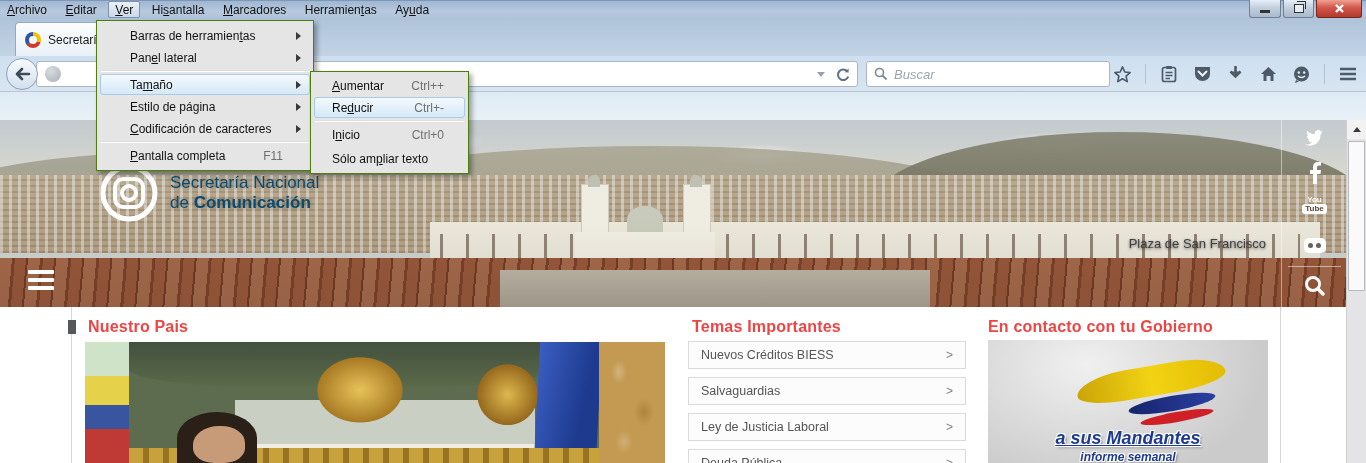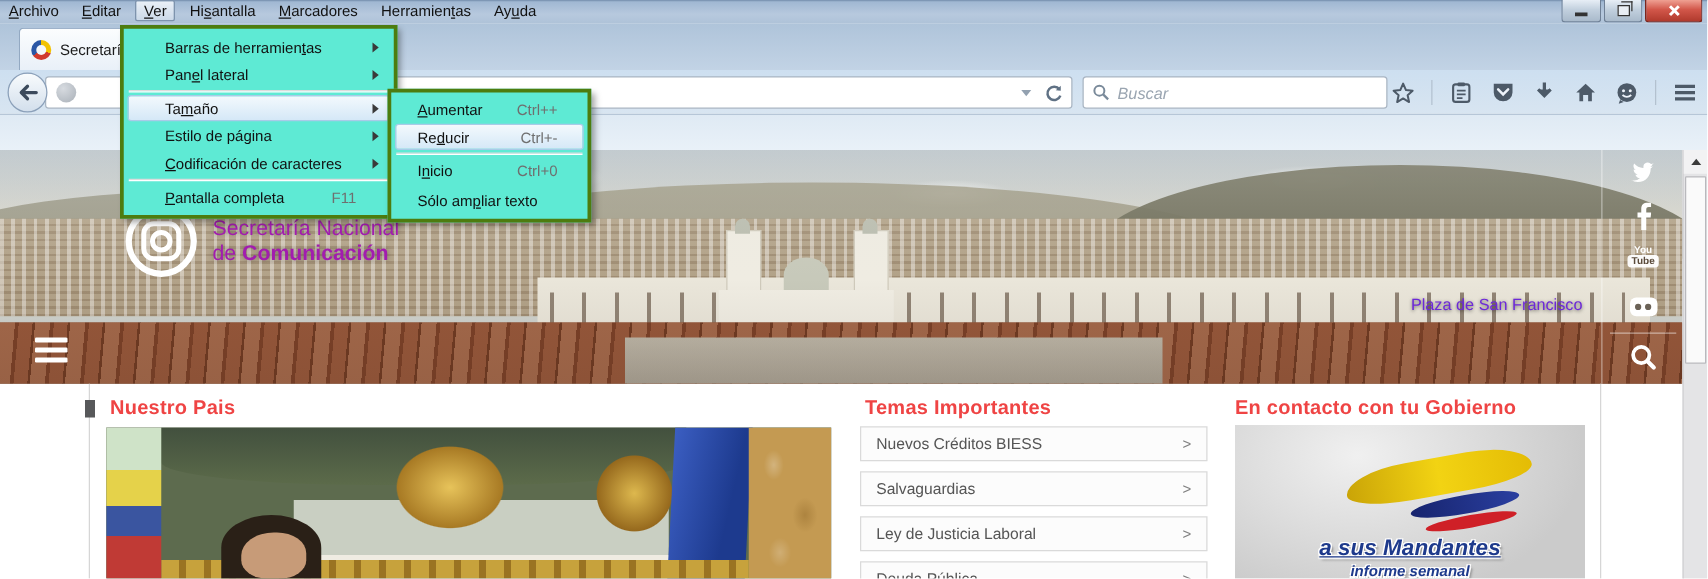--- a/index.html
+++ b/index.html
@@ -87,26 +87,26 @@
   #dome{left:52px;top:22px;width:36px;height:28px;border-radius:50% 50% 0 0;background:#c7c9ba;}
   #facade{left:0;top:48px;width:140px;height:40px;background:#f0ede3;}
   #roofs{left:0;top:138px;width:1346px;height:49px;background-color:#8a5036;
     background-image:repeating-linear-gradient(95deg,#a3684a 0 12px,#7a4027 12px 15px,#96573a 15px 26px,#6f3a22 26px 28px),
       repeating-linear-gradient(0deg,rgba(0,0,0,.18) 0 3px,transparent 3px 9px);}
   #plaza{left:500px;top:150px;width:430px;height:37px;
     background:linear-gradient(#bcb5a6,#a9a294);}
   #haze{left:0;top:0;width:1346px;height:187px;
     background:linear-gradient(rgba(232,232,226,.25),rgba(0,0,0,0) 55%,rgba(56,38,28,.10));}
   
-  #site-logo{left:100px;top:44px;display:flex;align-items:center;color:#a21caf;}
+  #site-logo{left:100px;top:44px;display:flex;align-items:center;color:#0c4a6e;}
   #logo-text{margin-left:12px;font-size:17px;line-height:20px;
     text-shadow:0 0 4px rgba(0,0,0,.35);}
   #burger{left:28px;top:150px;width:26px;height:22px;}
   .bbar{position:absolute;left:0;width:26px;height:4px;background:#fff;border-radius:1px;}
-  #hero-caption{right:80px;top:116px;color:#6d28d9;font-size:13px;text-shadow:0 1px 3px rgba(0,0,0,.6);}
+  #hero-caption{right:80px;top:116px;color:#404040;font-size:13px;text-shadow:0 1px 3px rgba(0,0,0,.6);}
   #social-col{left:1281px;top:0;width:65px;height:223px;border-left:1px solid rgba(255,255,255,.45);}
   .soc{position:absolute;left:0;width:65px;display:flex;justify-content:center;color:#fff;}
   #soc-sep{position:absolute;left:6px;top:146px;width:53px;height:1px;background:rgba(255,255,255,.5);}
   #yt-icon{flex-direction:column;align-items:center;line-height:8px;}
   #yt-box{font-size:8px;font-weight:bold;background:rgba(255,255,255,.95);color:#5a4a3a;
     border-radius:3px;padding:1px 3px;}
   #yt-top{font-size:8px;font-weight:bold;color:#fff;}
   #flickr-box{width:22px;height:15px;border-radius:5px;background:#fff;display:flex;
     align-items:center;justify-content:center;gap:3px;}
   .fdot{width:5px;height:5px;border-radius:50%;background:#6b6257;}
@@ -155,21 +155,21 @@
   #gob-l2{top:88px;font-size:18px;text-decoration:underline;}
   #gob-l3{top:110px;font-size:12px;font-style:italic;}
   
   #scrollbar{left:1346px;top:120px;width:20px;height:343px;background:#e4e4e6;border-left:1px solid #cfcfd2;box-sizing:border-box;}
   #sb-up{left:0;top:0;width:19px;height:19px;background:#f2f2f3;display:flex;align-items:center;justify-content:center;}
   #sb-up-arrow{width:0;height:0;border-left:4px solid transparent;border-right:4px solid transparent;
     border-bottom:5px solid #3b3b3b;}
   #sb-thumb{left:1px;top:21px;width:17px;height:150px;background:#fafafa;border:1px solid #b9b9bd;
     box-sizing:border-box;border-radius:1px;}
   
-  .popup{position:absolute;background:#5eead4;border:3px solid #4d7c0f;
+  .popup{position:absolute;background:#e5e5e5;border:1px solid #4d7c0f;
     box-shadow:3px 3px 5px rgba(0,0,0,.35);z-index:100;font-size:12px;color:#111;}
   #view-menu{left:96px;top:20px;width:216px;height:149px;}
   #zoom-menu{left:310px;top:71px;width:157px;height:101px;}
   .mi{position:absolute;left:3px;right:3px;height:21px;border:1px solid transparent;
     border-radius:3px;display:flex;align-items:center;box-sizing:border-box;}
   .mi u{text-decoration:underline;}
   .mi.hl{background:linear-gradient(#f3f9fd,#d5e8f7);border-color:#a9cbe8;}
   #view-menu .lbl{margin-left:29px;}
   #zoom-menu .lbl{margin-left:17px;}
   .sc{margin-left:auto;color:#6f6f6f;}

